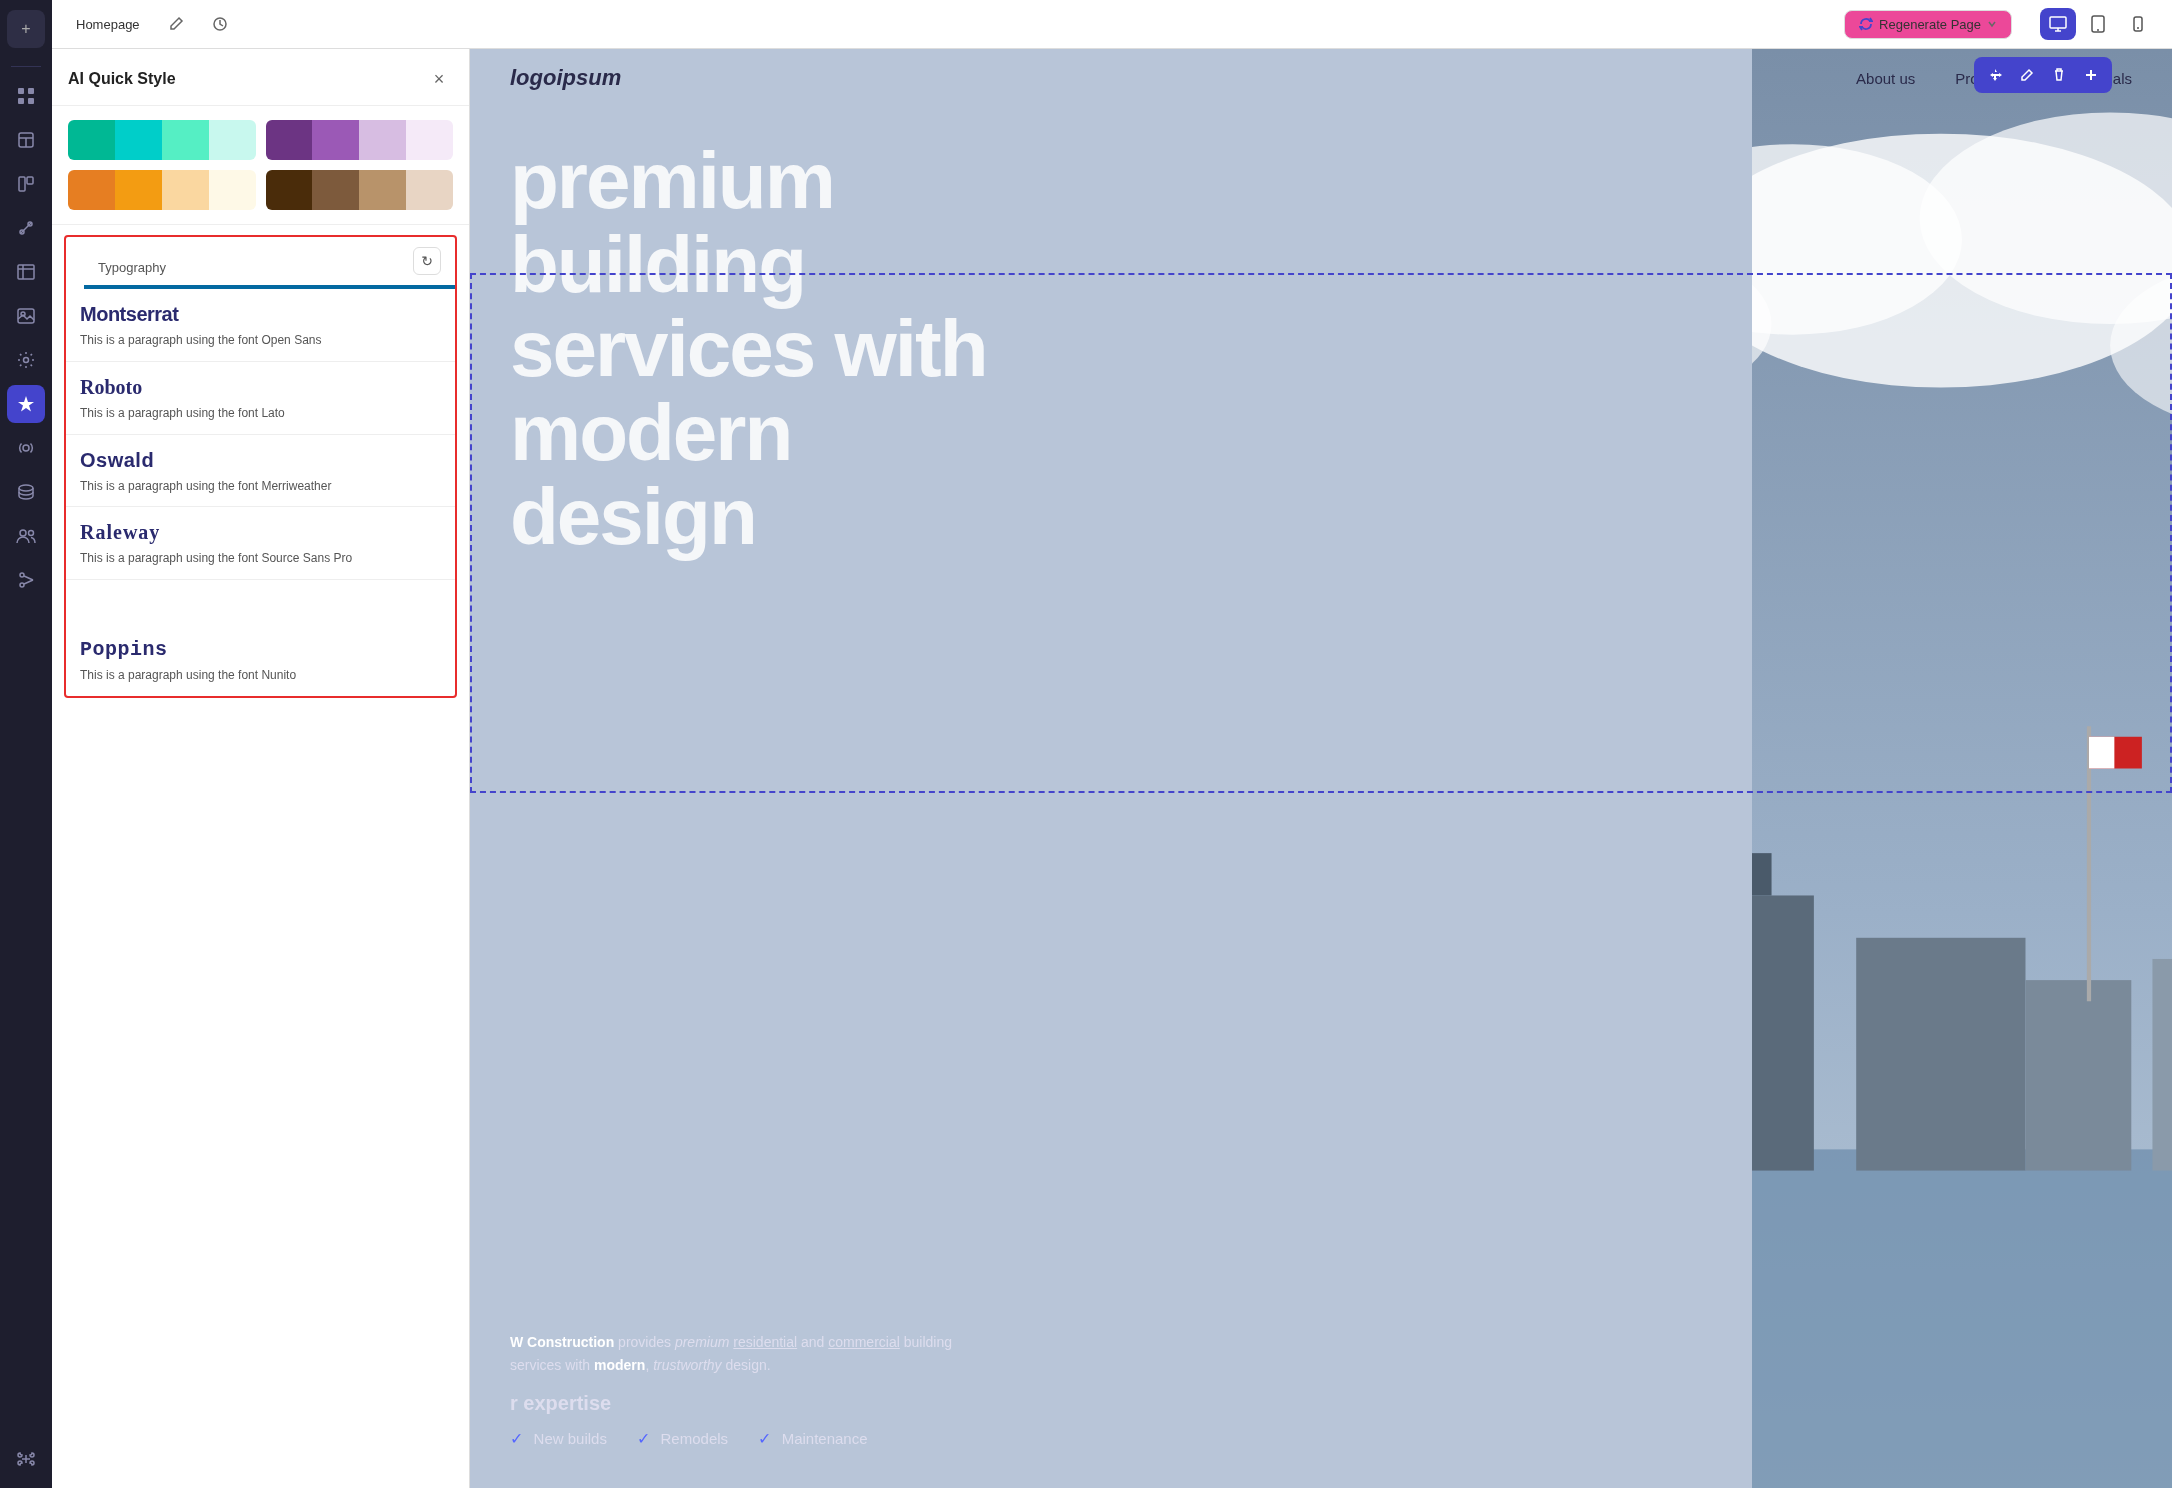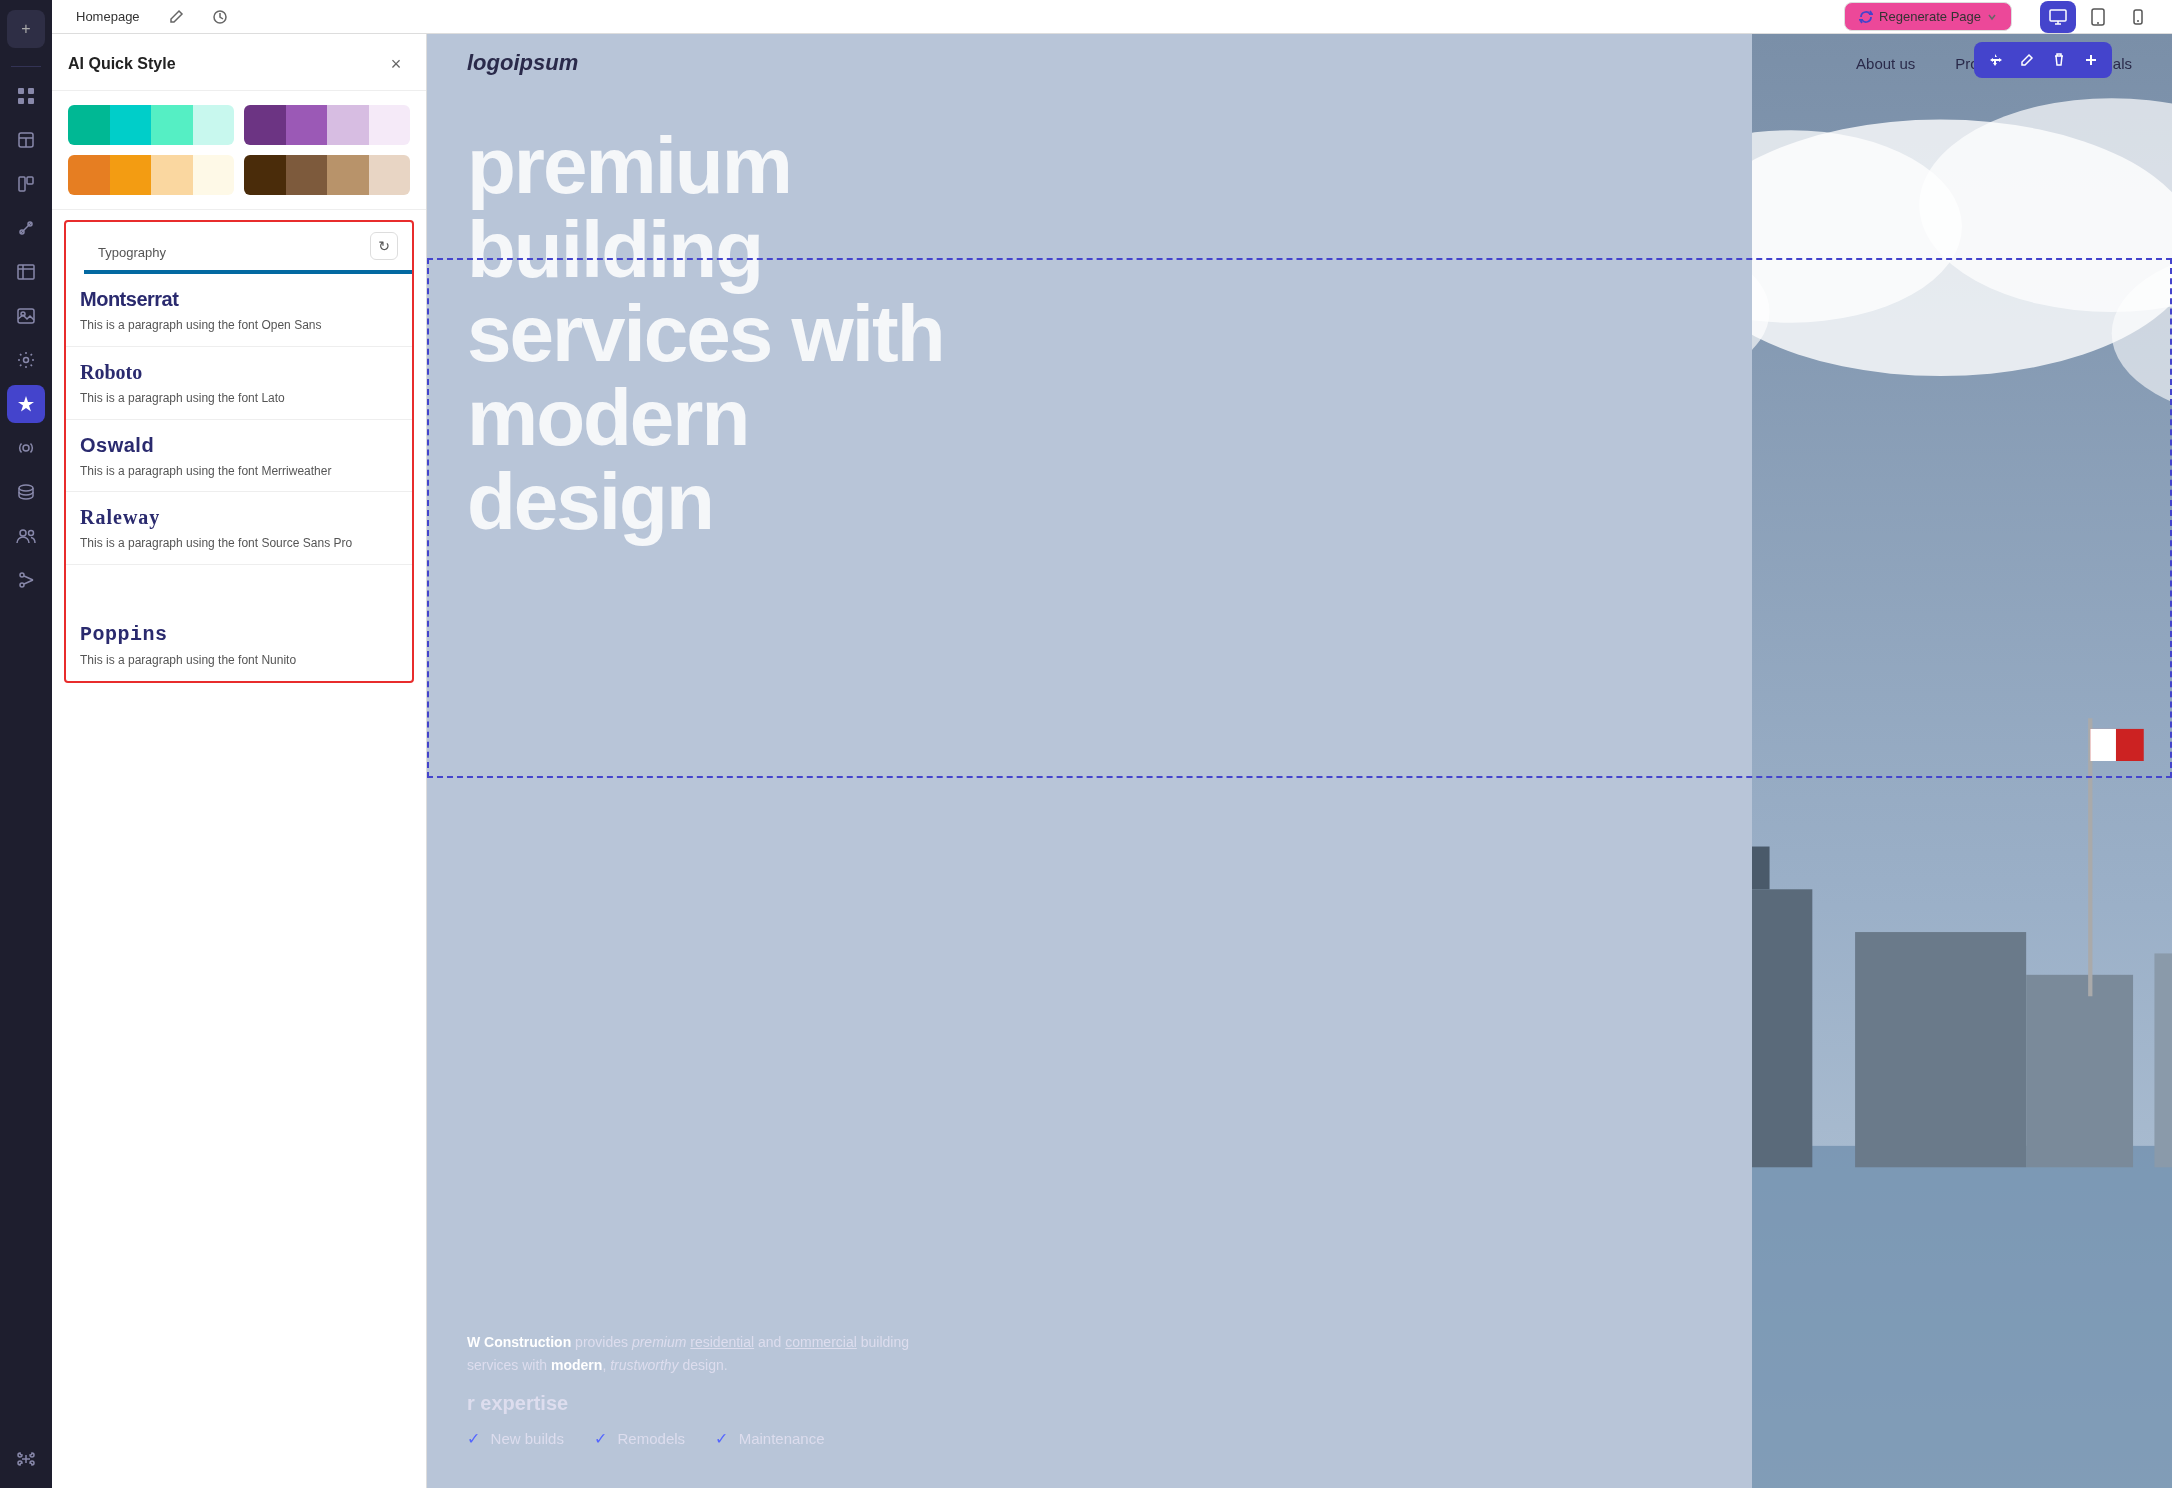--- a/index.html
+++ b/index.html
@@ -48,21 +48,21 @@
     
     .main-area {
       display: flex;
       flex-direction: column;
       flex: 1;
       overflow: hidden;
     }
 
     
     .topbar {
-      height: 34px;
+      height: 49px;
       background: #fff;
       border-bottom: 1px solid #ddd;
       display: flex;
       align-items: center;
       padding: 0 16px;
       gap: 12px;
       z-index: 50;
     }
     .topbar-tab {
       display: flex;
@@ -120,21 +120,21 @@
     
     .content-area {
       display: flex;
       flex: 1;
       overflow: hidden;
       position: relative;
     }
 
     
     .quick-style-panel {
-      width: 375px;
+      width: 418px;
       background: #fff;
       border-right: 1px solid #ddd;
       display: flex;
       flex-direction: column;
       overflow-y: auto;
       z-index: 10;
     }
     .panel-header {
       display: flex;
       align-items: center;

